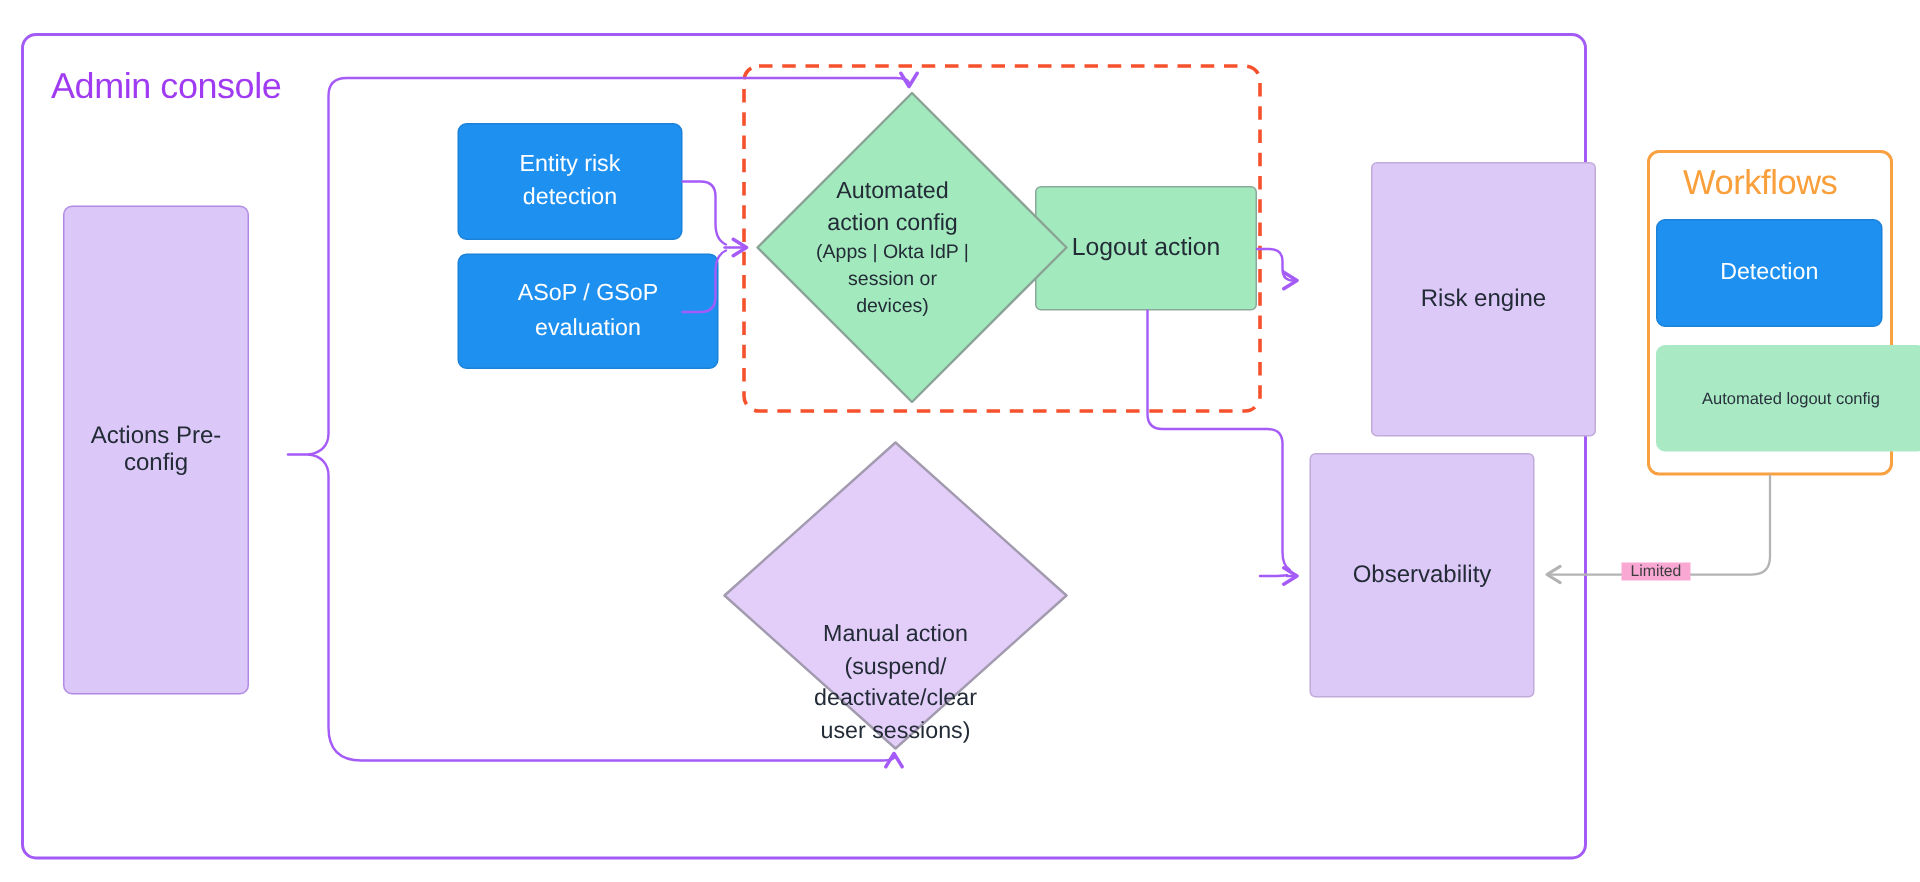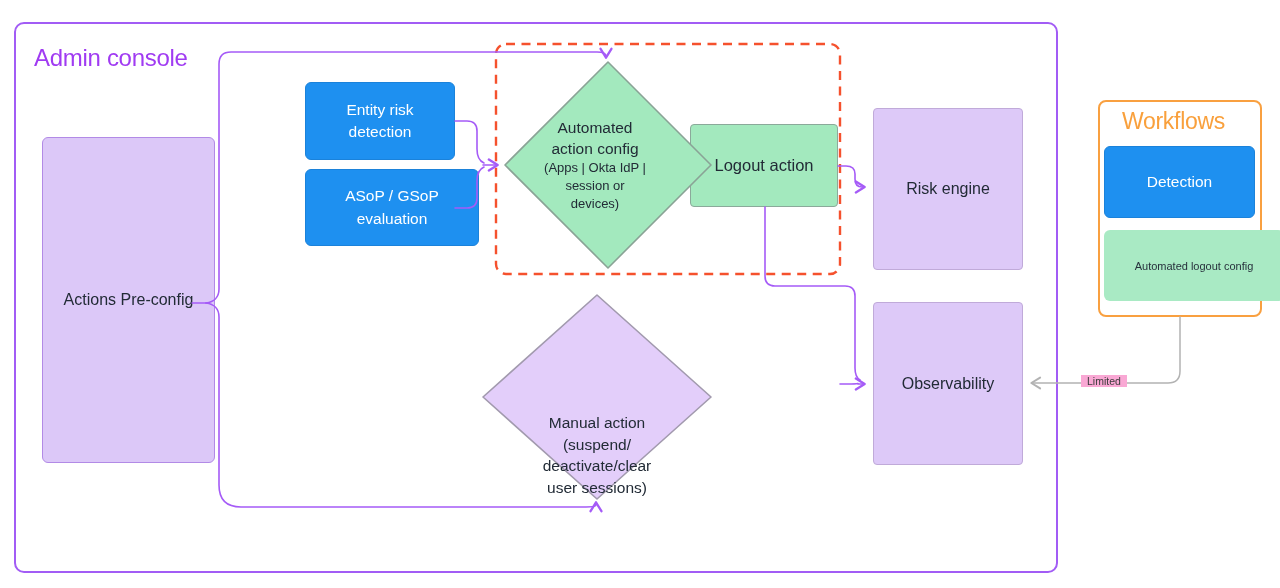--- a/index.html
+++ b/index.html
@@ -28,31 +28,31 @@
   svg.overlay{position:absolute;left:0;top:0;z-index:2;}
 </style>
 </head>
 <body>
 
 <div class="canvas">
 
   <div class="abs frame admin-frame"></div>
   <div class="abs admin-title">Admin console</div>
 
-  <div class="abs node purple-box" style="left:42px;top:137px;width:173px;height:326px;">Actions Pre-config</div>
+  <div class="abs node purple-box" style="left:42px;top:137px;width:124px;height:326px;">Actions Pre-config</div>
 
   <div class="abs node blue-box preline" style="left:305px;top:82px;width:150px;height:78px;">Entity risk
 detection</div>
 
   <div class="abs node blue-box preline" style="left:305px;top:169px;width:174px;height:77px;">ASoP / GSoP
 evaluation</div>
 
   <div class="abs node green-box" style="left:690px;top:124px;width:148px;height:83px;">Logout action</div>
 
-  <div class="abs node lav-box" style="left:873px;top:108px;width:150px;height:162px;text-align:center;">Risk engine</div>
+  <div class="abs node lav-box" style="left:914px;top:108px;width:150px;height:183px;text-align:center;">Risk engine</div>
 
   <div class="abs node lav-box" style="left:873px;top:302px;width:150px;height:163px;">Observability</div>
 
 
   <div class="abs frame wf-frame"></div>
   <div class="abs wf-title">Workflows</div>
   <div class="abs node blue-box wf-blue">Detection</div>
   <div class="abs node wf-green">Automated logout config</div>
 
   <svg class="overlay" width="1280" height="588" viewBox="0 0 1280 588">

